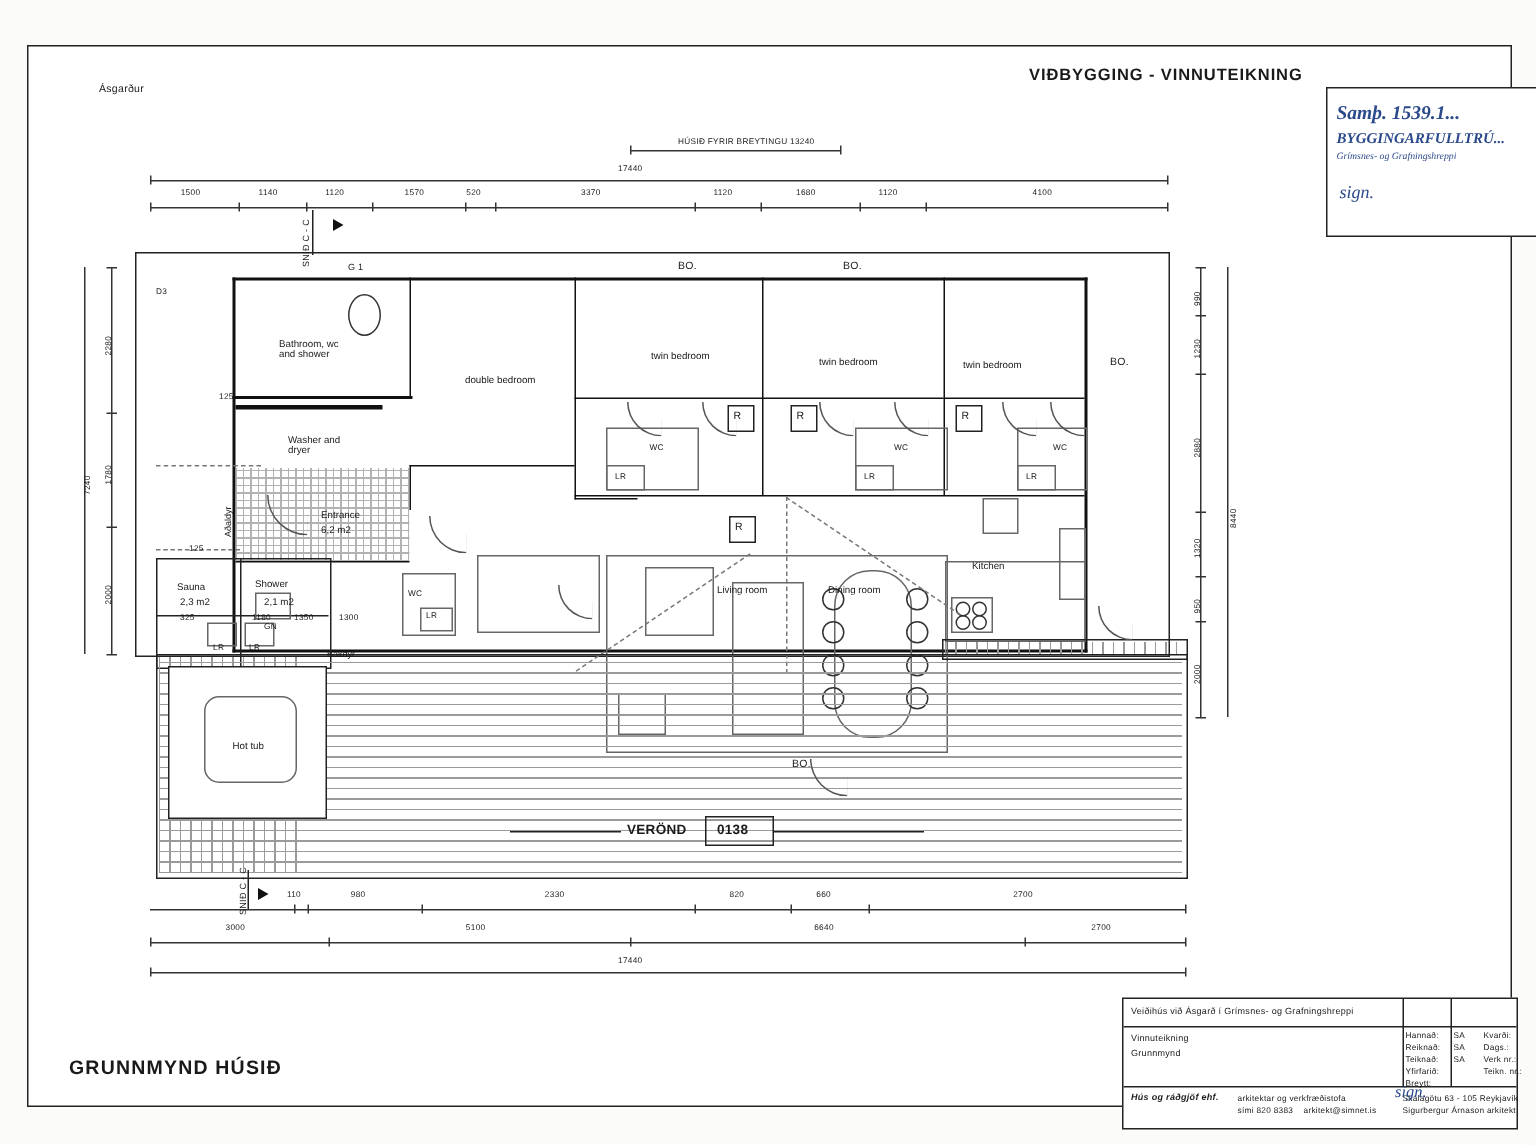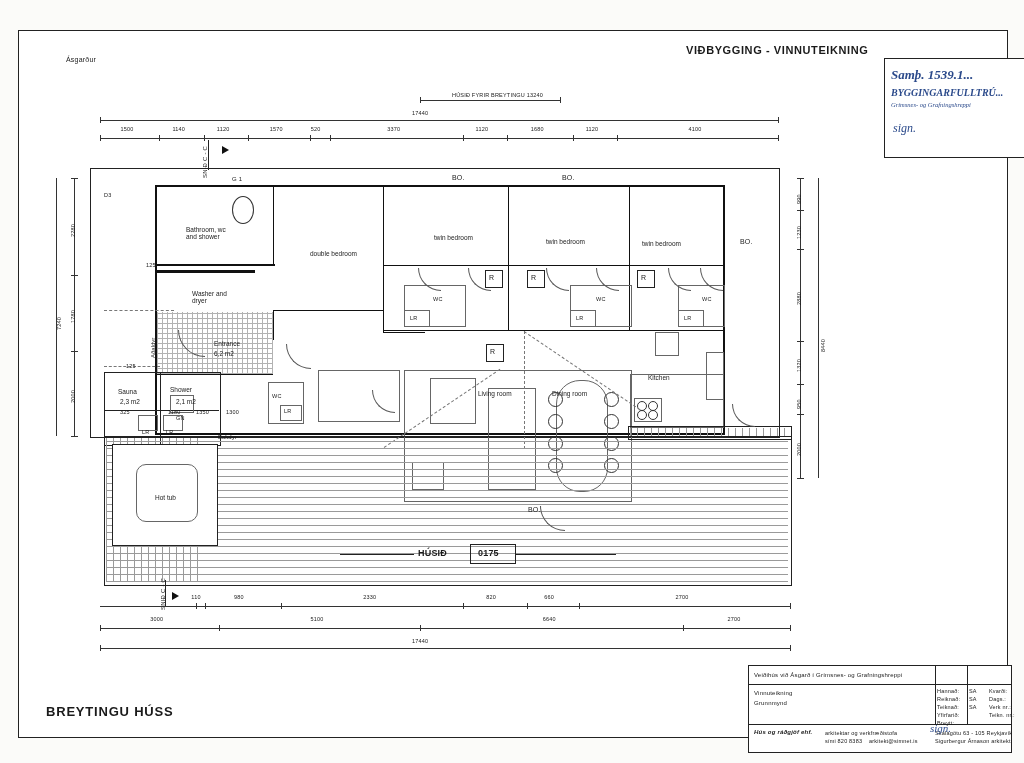--- a/index.html
+++ b/index.html
@@ -43,21 +43,21 @@
 </style>
 </head>
 <body>
 
 <div id="sheet">
 
   <div class="border-outer"></div>
 
   <div class="txt t7" style="left:66px;top:56px;">Ásgarður</div>
   <div class="txt t11" style="left:686px;top:44px;">VIÐBYGGING - VINNUTEIKNING</div>
-  <div class="txt t13" style="left:46px;top:704px;">BREYTINGU HÚSS</div>
+  <div class="txt t13" style="left:46px;top:704px;">GRUNNMYND HÚSIÐ</div>
 
   <div class="stamp" style="left:884px;top:58px;width:140px;height:98px;">
     <div class="sign" style="left:6px;top:8px;font-size:13px;font-weight:bold;">Samþ. 1539.1...</div>
     <div class="sign" style="left:6px;top:28px;font-size:10px;font-weight:bold;">BYGGINGARFULLTRÚ...</div>
     <div class="sign" style="left:6px;top:42px;font-size:6.5px;">Grímsnes- og Grafningshreppi</div>
     <div class="sign" style="left:8px;top:62px;font-size:12px;">sign.</div>
   </div>
 
   <div class="txt t5" style="left:452px;top:92px;">HÚSIÐ FYRIR BREYTINGU 13240</div>
   <div class="dimline" style="left:420px;top:100px;width:140px;"></div>
@@ -206,23 +206,23 @@
   <div class="deck" style="left:106px;top:438px;width:682px;height:144px;"></div>
   <div class="deckv" style="left:106px;top:438px;width:96px;height:144px;"></div>
   <div class="box" style="left:112px;top:444px;width:104px;height:100px;background:#fff;"></div>
   <div class="boxthin" style="left:136px;top:464px;width:60px;height:56px;border-radius:10px;"></div>
 
   <div class="box" style="left:628px;top:426px;width:162px;height:12px;"></div>
   <div class="deckv" style="left:630px;top:428px;width:158px;height:8px;"></div>
 
   <div class="line h" style="left:340px;top:554px;width:74px;"></div>
   <div class="line h" style="left:516px;top:554px;width:100px;"></div>
-  <div class="txt t9" style="left:418px;top:548px;font-weight:bold;">HÚSIÐ</div>
+  <div class="txt t9" style="left:418px;top:548px;font-weight:bold;">VERÖND</div>
   <div class="box" style="left:470px;top:544px;width:44px;height:18px;"></div>
-  <div class="txt t9" style="left:478px;top:548px;font-weight:bold;">0175</div>
+  <div class="txt t9" style="left:478px;top:548px;font-weight:bold;">0138</div>
 
   <div class="txt t6 rot" style="left:202px;top:178px;">SNIÐ  C - C</div>
   <div class="arrow" style="left:222px;top:146px;"></div>
   <div class="line v" style="left:208px;top:140px;height:30px;"></div>
   <div class="txt t6" style="left:232px;top:176px;">G 1</div>
 
   <div class="txt t6 rot" style="left:160px;top:610px;">SNIÐ  C - C</div>
   <div class="arrow" style="left:172px;top:592px;"></div>
   <div class="line v" style="left:165px;top:580px;height:26px;"></div>
 

